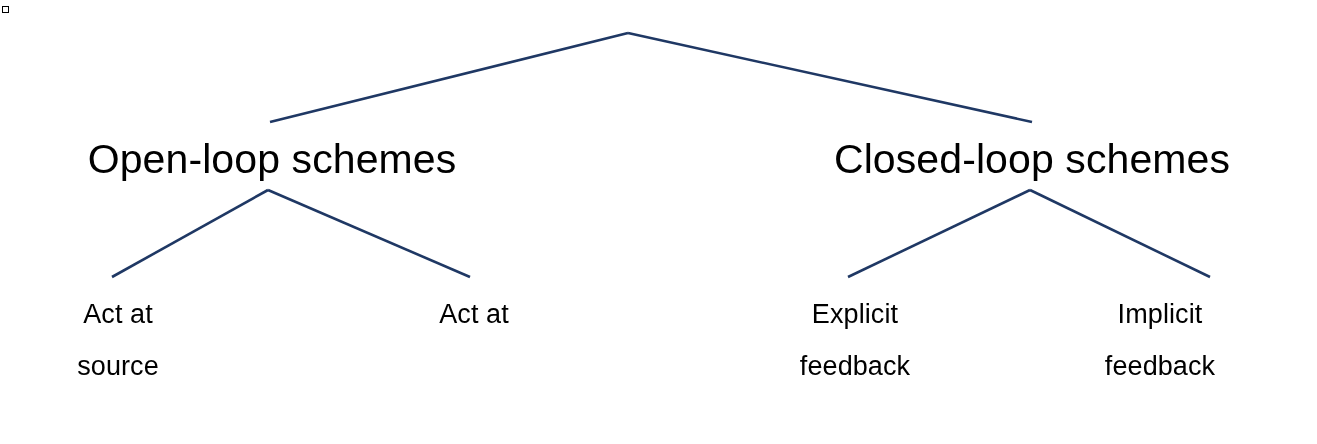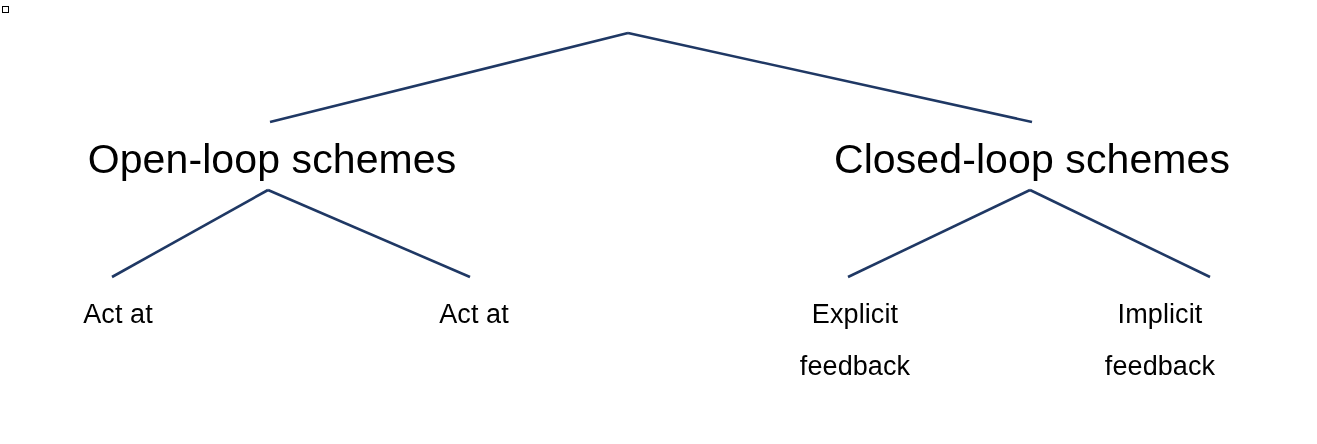--- a/index.html
+++ b/index.html
@@ -91,20 +91,21 @@
   <div class="node-label level1-label" style="left:272px; top:136px;">
     <span>Open-loop schemes</span>
   </div>
 
   <div class="node-label level1-label" style="left:1032px; top:136px;">
     <span>Closed-loop schemes</span>
   </div>
 
   <div class="node-label leaf-label" style="left:118px; top:288px;">
     <span class="line">Act at</span>
+    <span class="line">source</span>
   </div>
 
   <div class="node-label leaf-label" style="left:474px; top:288px;">
     <span class="line">Act at</span>
   </div>
 
   <div class="node-label leaf-label" style="left:855px; top:288px;">
     <span class="line">Explicit</span>
     <span class="line">feedback</span>
   </div>

